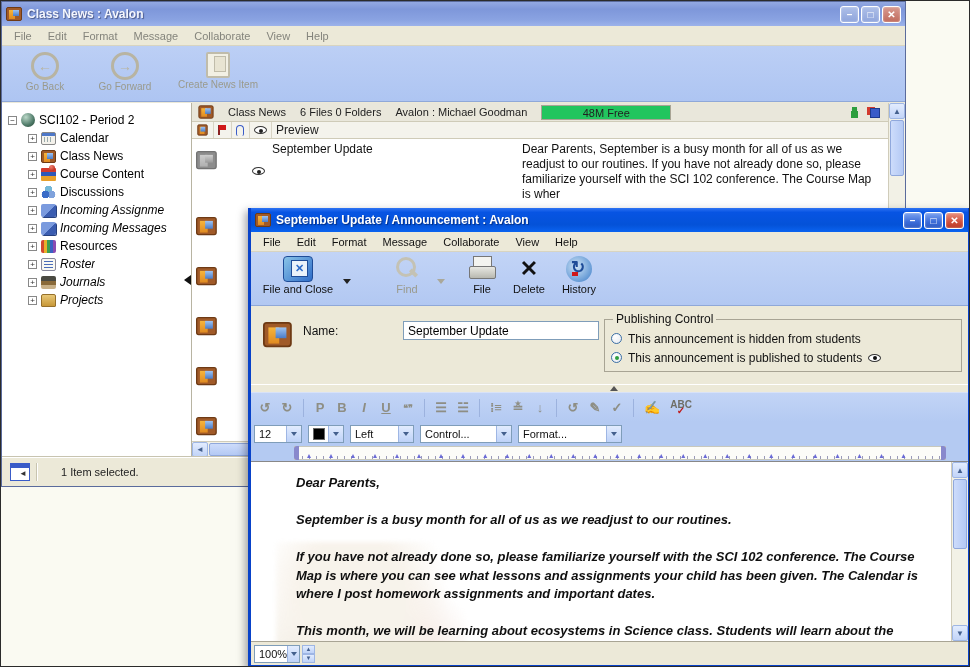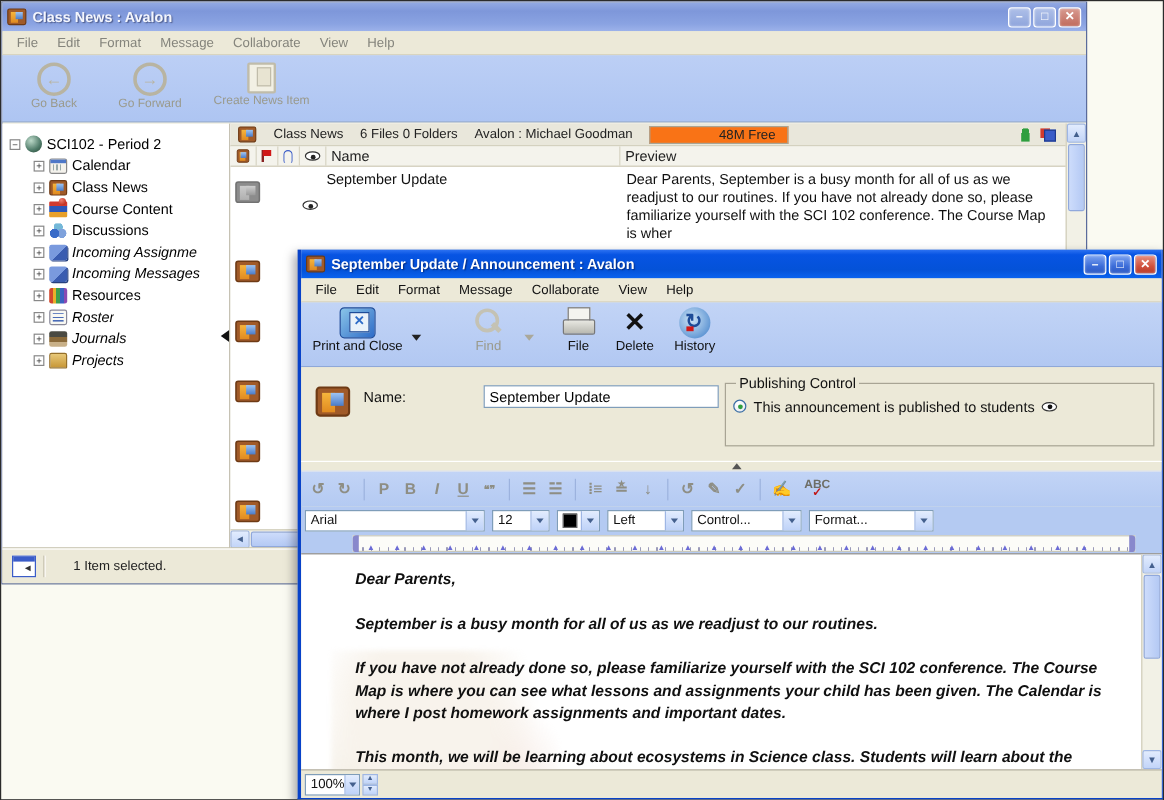--- a/index.html
+++ b/index.html
@@ -55,21 +55,21 @@
   .i-journ { background:linear-gradient(180deg,#4A4A42 0 40%,#8A6A3A 40% 70%,#C8B088 70%); border-radius:2px; }
   .i-proj { background:linear-gradient(180deg,#E8C878,#C89838); border:1px solid #96702A; border-radius:2px 2px 1px 1px; }
   .i-theboard { background:linear-gradient(135deg,#2E6E4E 0 75%,#C8C8C0 75%); border:1px solid #23503A; }
   .tlabel { overflow:hidden; text-overflow:clip; }
   .it { font-style:italic; }
   #tree-splitter { position:absolute; right:0; top:172px; width:0; height:0; border-top:5px solid transparent; border-bottom:5px solid transparent; border-right:7px solid #111; }
 
   
   #listpane { flex:1; display:flex; flex-direction:column; background:#fff; position:relative; }
   #list-headerstrip { height:19px; background:#E9E7DB; border-bottom:1px solid #CFCBB8; display:flex; align-items:center; font-size:11px; color:#222; gap:14px; padding:0 6px; }
-  #free-box { background:#f97316; border:1px solid #A8A494; padding:0 10px; height:15px; line-height:14px; width:116px; text-align:right; }
+  #free-box { background:#22c55e; border:1px solid #A8A494; padding:0 10px; height:15px; line-height:14px; width:130px; text-align:center; }
   #hdr-minis { margin-left:auto; display:flex; gap:9px; align-items:center; }
   .mini-person { width:7px; height:11px; background:radial-gradient(circle at 50% 20%,#2E9E3E 0 30%,transparent 32%),linear-gradient(180deg,transparent 4px,#2E9E3E 4px); }
   .mini-squares { width:13px; height:11px; position:relative; } .mini-squares:before{content:"";position:absolute;left:0;top:0;width:8px;height:8px;background:#D23A2E;} .mini-squares:after{content:"";position:absolute;right:0;bottom:0;width:8px;height:8px;background:#3A5CC8;border:1px solid #1E3A8E;}
   .mini-pencil { color:#B8860B; font-size:12px; line-height:11px; }
   #colhdr { height:17px; background:#F4F3EC; border-bottom:1px solid #CFCBB8; display:flex; align-items:center; font-size:12px; color:#222; }
   .colcell { padding:0 4px; border-right:1px solid #D8D4C4; height:100%; display:flex; align-items:center; gap:2px; }
   .flagicon { width:8px; height:10px; position:relative; } .flagicon:before{content:"";position:absolute;left:0;top:0;width:1.5px;height:10px;background:#822;} .flagicon:after{content:"";position:absolute;left:1px;top:0;width:7px;height:5px;background:#D01818;}
   .clipicon { width:8px; height:11px; border:1.5px solid #3A5CC8; border-radius:4px 4px 2px 2px; border-bottom:none; }
   .eyeicon { width:13px; height:8px; border:1px solid #333; border-radius:50%; position:relative; background:#fff; }
   .eyeicon:after { content:""; position:absolute; left:4px; top:1.5px; width:4px; height:4px; border-radius:50%; background:#222; }
@@ -281,21 +281,20 @@
           </span>
         <span class="colcell" style="width:18px">
             <span class="flagicon"></span>
           </span>
         <span class="colcell" style="width:18px">
             <span class="clipicon"></span>
           </span>
         <span class="colcell" style="width:22px">
             <span class="eyeicon"></span>
           </span>
-        <span class="colcell" style="width:245px">Name</span>
         <span class="colcell" style="flex:1;border-right:none">Preview</span>
       </div>
       <div id="rows">
         <div class="lrow" id="row1">
           <span class="row-icon icon-board gray"></span>
           <span class="reye eyeicon"></span>
           <span class="rname">September Update</span>
           <span class="rpreview">Dear Parents,  September is a busy month for all of us as we readjust to our routines.  If you have not already done so, please familiarize yourself with the SCI 102 conference. The Course Map is wher</span>
         </div>
         <div class="lrow stub">
@@ -349,21 +348,21 @@
     <span class="menu-item">Format</span>
     <span class="menu-item">Message</span>
     <span class="menu-item">Collaborate</span>
     <span class="menu-item">View</span>
     <span class="menu-item">Help</span>
   </div>
 
   <div id="fw-toolbar">
     <div class="fw-tool" style="width:86px">
       <div class="ic-save"></div>
-      <div class="tlbl">Print and Close</div>
+      <div class="tlbl">File and Close</div>
     </div>
     <div class="dd-arrow"></div>
     <div style="width:22px"></div>
     <div class="fw-tool disabled" style="width:56px">
       <div class="ic-find"></div>
       <div class="tlbl">Find</div>
     </div>
     <div class="dd-arrow dim"></div>
     <div style="width:8px"></div>
     <div class="fw-tool" style="width:46px">
@@ -379,20 +378,24 @@
       <div class="tlbl">History</div>
     </div>
   </div>
 
   <div id="fw-form">
     <span class="nameicon icon-board"></span>
     <span id="name-label">Name:</span>
     <input id="name-input" value="September Update" style="">
     <fieldset id="pubctl">
       <legend>Publishing Control</legend>
+      <div class="radio-row">
+        <span class="radio"></span>
+        <span>This announcement is hidden from students</span>
+      </div>
       <div class="radio-row">
         <span class="radio checked"></span>
         <span>This announcement is published to students</span>
         <span class="eyeicon dark"></span>
       </div>
     </fieldset>
   </div>
   <div id="form-sash"></div>
 
   <div id="fmtbar">
@@ -414,26 +417,20 @@
     <span class="fsep"></span>
     <span class="fico">↺</span>
     <span class="fico">✎</span>
     <span class="fico">✓</span>
     <span class="fsep"></span>
     <span class="fico">✍</span>
     <span class="fico abc">ABC</span>
   </div>
 
   <div id="ddrow">
-    <div class="xpdd" style="width:150px">
-      <span>Arial</span>
-      <span class="btn">
-          <i></i>
-        </span>
-    </div>
     <div class="xpdd" style="width:48px">
       <span>12</span>
       <span class="btn">
           <i></i>
         </span>
     </div>
     <div class="xpdd" style="width:36px">
       <span class="swatch"></span>
       <span class="btn">
           <i></i>

